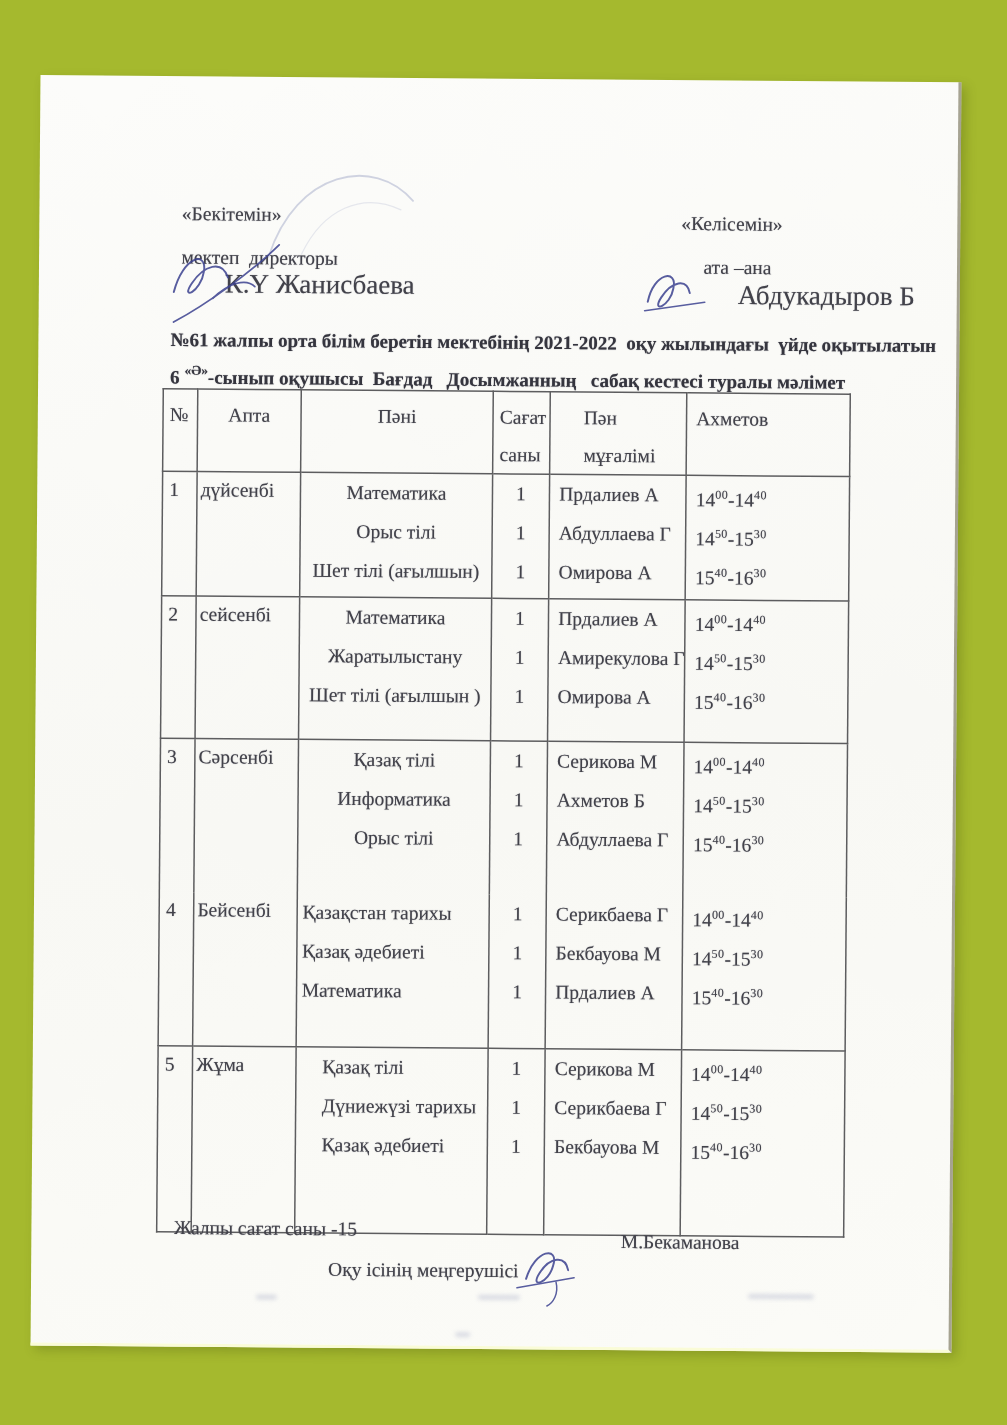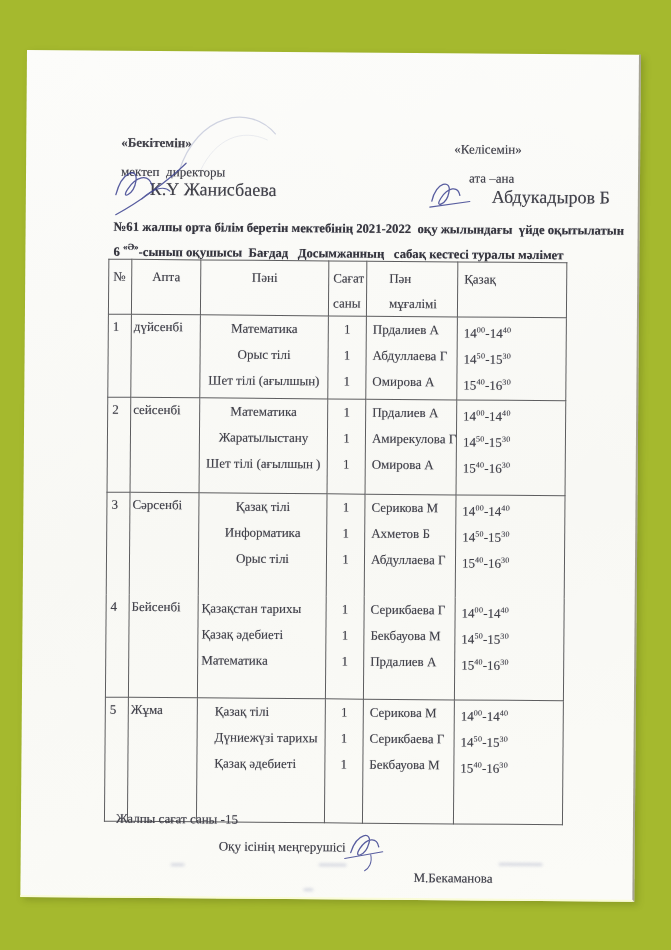--- a/index.html
+++ b/index.html
@@ -103,21 +103,21 @@
 </head>
 <body>
 
 <div class="paper">
 
   <svg class="abs faint-arc" style="left:145px; top:48px; opacity:.45;" width="120" height="80">
     <path d="M8,72 C26,14 78,4 104,34" stroke-width="1.2"></path>
     <path d="M30,70 C44,40 70,28 96,40" stroke-width="0.8" opacity="0.5"></path>
   </svg>
 
-  <div class="abs scan-text quote" style="left:95px; top:84px;font-weight:bold;">«Бекітемін»</div>
+  <div class="abs scan-text quote" style="left:95px; top:84px;">«Бекітемін»</div>
   <div class="abs scan-text role" style="left:95px; top:113px; white-space:pre;">мектеп  директоры</div>
   <div class="abs scan-text sig-name" style="left:124px; top:128px;">К.Ү Жанисбаева</div>
   <svg class="abs sig" style="left:82px; top:104px; opacity:.85;" width="96" height="66">
     <path d="M8,40 C14,16 30,12 28,26 C26,40 12,46 20,34 C28,22 40,18 44,30" stroke-width="1.3"></path>
     <path d="M78,8 C60,26 30,48 8,60" stroke-width="1.2"></path>
     <path d="M34,44 C44,34 56,30 62,36" stroke-width="1.1"></path>
   </svg>
 
   <div class="abs scan-text quote" style="left:428px; top:88px;">«Келісемін»</div>
   <div class="abs scan-text role" style="left:443px; top:117px;">ата –ана</div>
@@ -142,21 +142,21 @@
     <thead>
       <tr>
         <th class="h-num">№</th>
         <th class="h-day">Апта</th>
         <th class="h-subj">Пәні</th>
         <th class="h-hours">
           <div>Сағат</div>
           <div>саны</div>
         </th>
         <th class="h-teach">Пән мұғалімі</th>
-        <th class="h-time">Қазақ</th>
+        <th class="h-time">Ахметов</th>
       </tr>
     </thead>
     <tbody id="schedule-body">
         <tr class="r0">
           <td class="c-num">1</td>
           <td class="c-day">дүйсенбі</td>
           <td class="c-subj">
             <div class="cell-line">Математика</div>
             <div class="cell-line">Орыс тілі</div>
             <div class="cell-line">Шет тілі (ағылшын)</div>
@@ -271,21 +271,21 @@
             <div class="cell-line">14<sup>00</sup>-14<sup>40</sup></div>
             <div class="cell-line">14<sup>50</sup>-15<sup>30</sup></div>
             <div class="cell-line">15<sup>40</sup>-16<sup>30</sup></div>
           </td>
         </tr>
       </tbody>
   </table>
 
   <div class="abs scan-text footer-text" style="left:95px; top:760px;">Жалпы сағат саны -15</div>
   <div class="abs scan-text footer-text" style="left:198px; top:787px;">Оқу ісінің меңгерушісі</div>
-  <div class="abs scan-text footer-text" style="left:393px; top:817px;text-align:center;">М.Бекаманова</div>
+  <div class="abs scan-text footer-text" style="left:393px; top:767px;text-align:center;">М.Бекаманова</div>
   <svg class="abs sig" style="left:320px; top:772px; opacity:.85;" width="50" height="48">
     <path d="M10,28 C16,8 32,6 28,19 C25,31 12,35 19,24 C26,13 36,12 38,22" stroke-width="1.3"></path>
     <path d="M4,34 L42,27" stroke-width="1.1"></path>
     <path d="M30,30 C32,38 28,44 24,46" stroke-width="1.0"></path>
   </svg>
 
   <div class="smudge" style="left:150px; top:812px; width:14px;"></div>
   <div class="smudge" style="left:298px; top:811px; width:28px;"></div>
   <div class="smudge" style="left:478px; top:809px; width:44px;"></div>
   <div class="smudge" style="left:283px; top:836px; width:10px;"></div>

